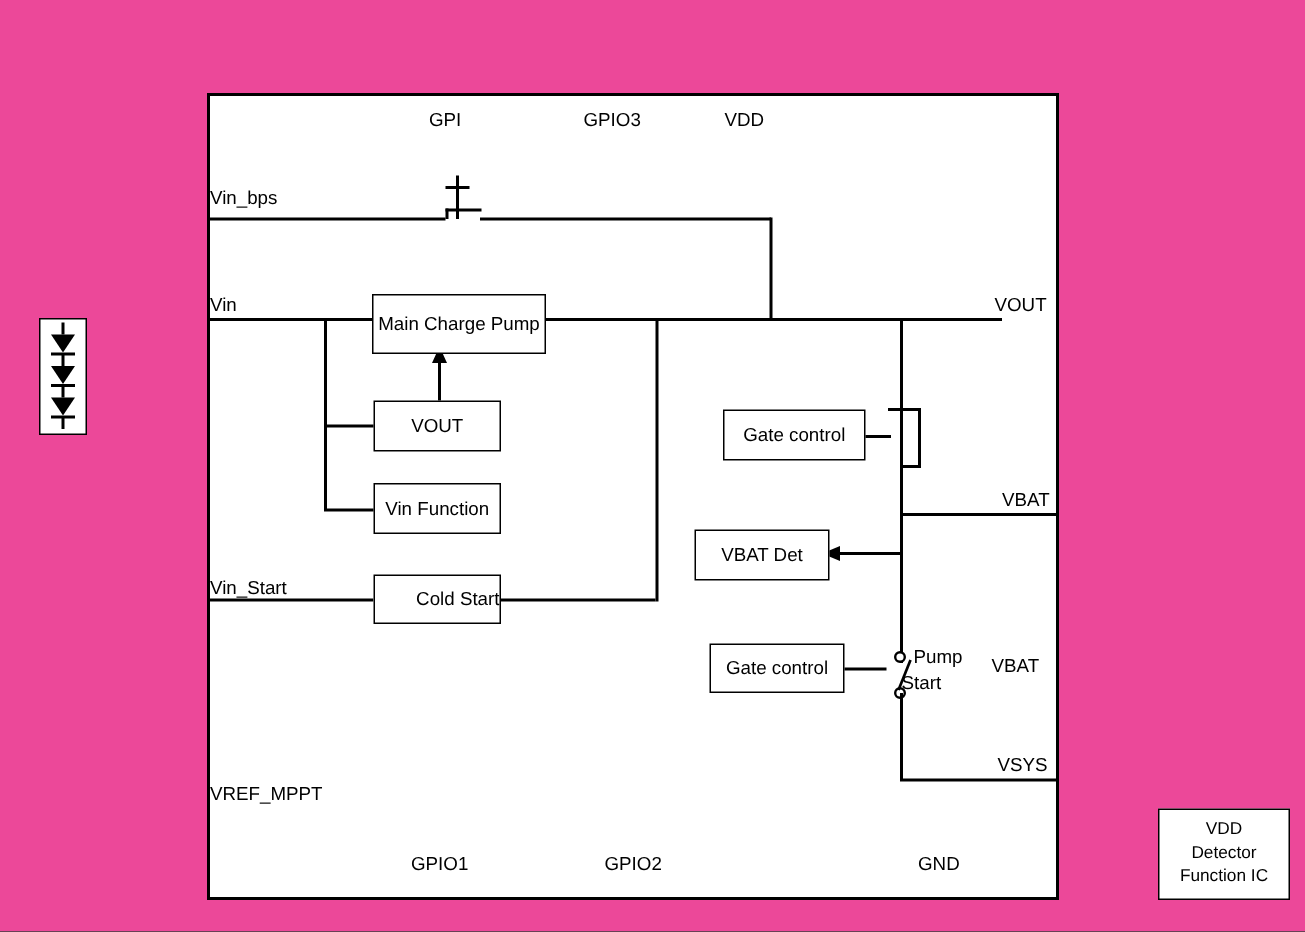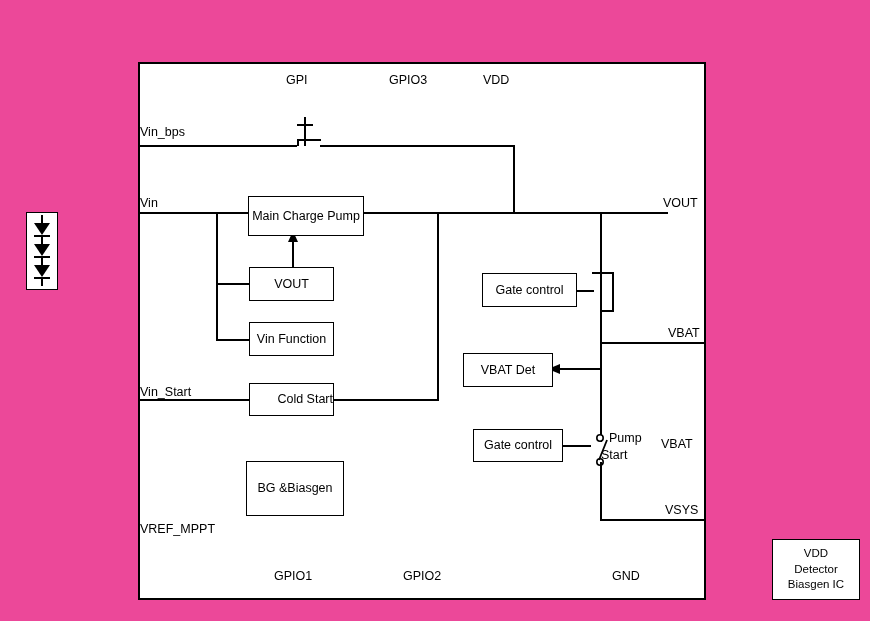--- a/index.html
+++ b/index.html
@@ -154,23 +154,20 @@
   </div>
 
   <div class="blk" style="left:249px; top:322px; width:85px; height:34px;">
     <span>Vin Function</span>
   </div>
 
   <div class="blk" style="left:249px; top:383px; width:85px; height:33px;justify-content:flex-end;">
     <span>Cold Start</span>
   </div>
 
-  <div class="blk" style="left:246px; top:461px; width:98px; height:55px;">
-    <span>BG &amp;Biasgen</span>
-  </div>
 
   <div class="blk" style="left:482px; top:273px; width:95px; height:34px;">
     <span>Gate control</span>
   </div>
 
   <div class="blk" style="left:463px; top:353px; width:90px; height:34px;">
     <span>VBAT Det</span>
   </div>
 
   <div class="blk" style="left:473px; top:429px; width:90px; height:33px;">
@@ -191,16 +188,16 @@
       <line x1="15" y1="44" x2="15" y2="52" stroke="#000" stroke-width="2"></line>
       <polygon points="7,52 23,52 15,64" fill="#000"></polygon>
       <line x1="7" y1="65" x2="23" y2="65" stroke="#000" stroke-width="2"></line>
       <line x1="15" y1="65" x2="15" y2="73" stroke="#000" stroke-width="2"></line>
     </svg>
   </div>
 
   <div class="cust" style="left:772px; top:539px; width:88px; height:61px;">
     <span>VDD</span>
     <span>Detector</span>
-    <span>Biasgen IC</span>
+    <span>Function IC</span>
   </div>
 
 </div>
 
 </body></html>

